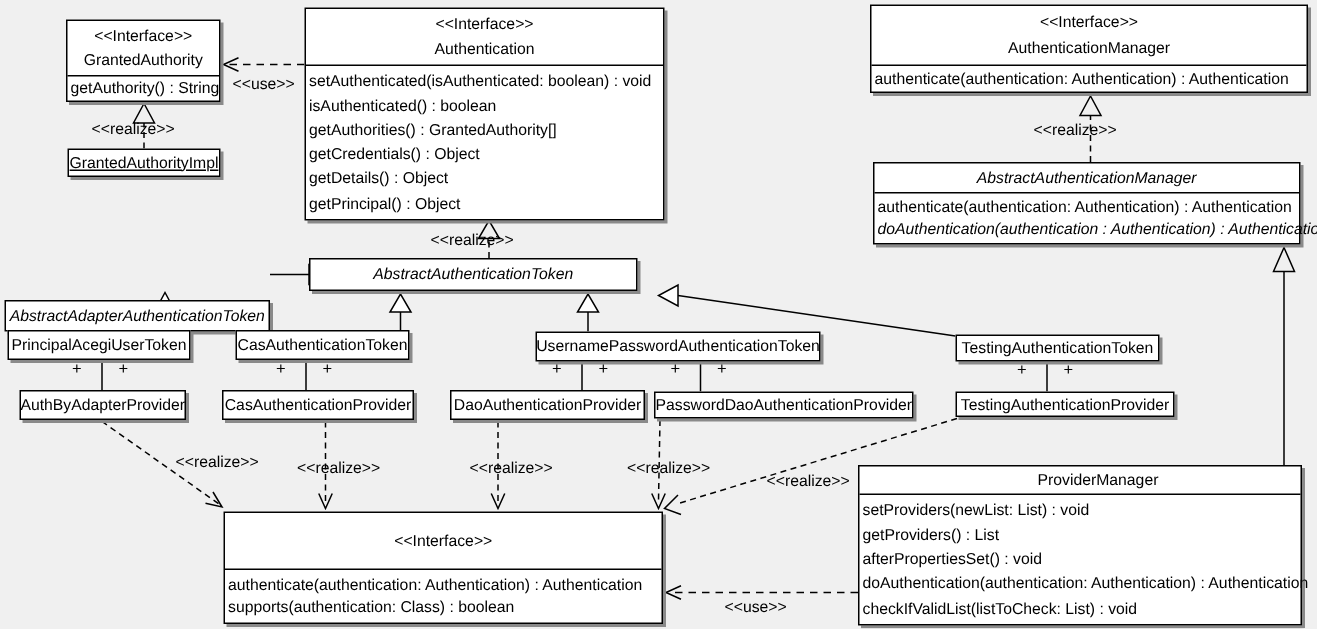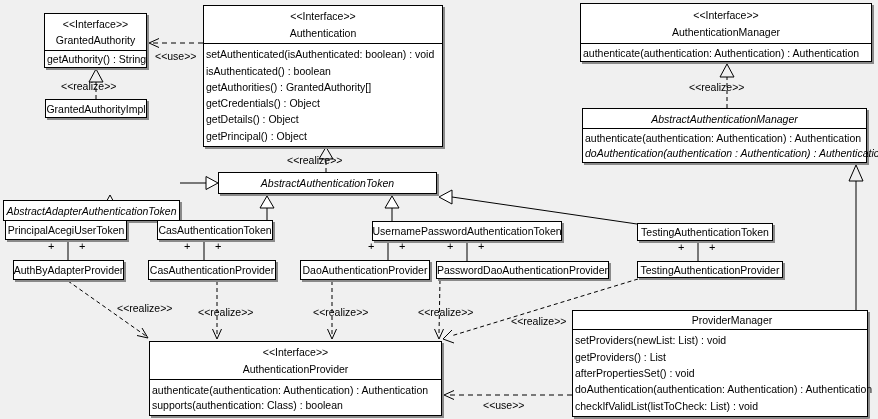--- a/index.html
+++ b/index.html
@@ -122,21 +122,21 @@
   <div class="uml-box" style="left:44px;top:13px;width:103px;height:55px;">
     <div class="titlebox" style="height:36px;">
       <div class="stereo">&lt;&lt;Interface&gt;&gt;</div>
       <div class="namerow">GrantedAuthority</div>
     </div>
     <div class="methods">
       <div class="mrow">getAuthority() : String</div>
     </div>
   </div>
 
-  <div class="uml-box nameonly" style="left:45px;top:99px;width:102px;height:19px;">
+  <div class="uml-box nameonly" style="left:45px;top:99px;width:102px;height:19px;text-decoration:underline;">
     <div class="namerow">GrantedAuthorityImpl</div>
   </div>
 
   <div class="uml-box" style="left:203px;top:5px;width:240px;height:142px;">
     <div class="titlebox" style="height:37px;">
       <div class="stereo">&lt;&lt;Interface&gt;&gt;</div>
       <div class="namerow">Authentication</div>
     </div>
     <div class="methods">
       <div class="mrow">setAuthenticated(isAuthenticated: boolean) : void</div>
@@ -165,33 +165,33 @@
     <div class="methods">
       <div class="mrow">authenticate(authentication: Authentication) : Authentication</div>
       <div class="mrow it">doAuthentication(authentication : Authentication) : Authentication</div>
     </div>
   </div>
 
   <div class="uml-box nameonly it" style="left:3px;top:172px;width:177px;height:21px;margin-top:28px;">
     <div class="namerow">AbstractAdapterAuthenticationToken</div>
   </div>
 
-  <div class="uml-box nameonly it" style="left:218px;top:172px;width:219px;height:22px;">
+  <div class="uml-box nameonly it" style="left:206px;top:172px;width:219px;height:22px;">
     <div class="namerow">AbstractAuthenticationToken</div>
   </div>
 
   <div class="uml-box nameonly" style="left:5px;top:220px;width:122px;height:20px;">
     <div class="namerow">PrincipalAcegiUserToken</div>
   </div>
 
   <div class="uml-box nameonly" style="left:157px;top:220px;width:116px;height:20px;">
     <div class="namerow">CasAuthenticationToken</div>
   </div>
 
-  <div class="uml-box nameonly" style="left:357px;top:221px;width:190px;height:20px;margin-left:15px;">
+  <div class="uml-box nameonly" style="left:357px;top:221px;width:190px;height:20px;">
     <div class="namerow">UsernamePasswordAuthenticationToken</div>
   </div>
 
   <div class="uml-box nameonly" style="left:637px;top:223px;width:136px;height:18px;text-align:center;">
     <div class="namerow">TestingAuthenticationToken</div>
   </div>
 
   <div class="uml-box nameonly" style="left:13px;top:260px;width:111px;height:20px;">
     <div class="namerow">AuthByAdapterProvider</div>
   </div>
@@ -208,21 +208,20 @@
     <div class="namerow">PasswordDaoAuthenticationProvider</div>
   </div>
 
   <div class="uml-box nameonly" style="left:637px;top:261px;width:146px;height:17px;">
     <div class="namerow">TestingAuthenticationProvider</div>
   </div>
 
   <div class="uml-box" style="left:149px;top:341px;width:293px;height:75px;">
     <div class="titlebox" style="height:37px;">
       <div class="stereo">&lt;&lt;Interface&gt;&gt;</div>
-      <div class="namerow">AuthenticationProvider</div>
     </div>
     <div class="methods">
       <div class="mrow">authenticate(authentication: Authentication) : Authentication</div>
       <div class="mrow">supports(authentication: Class) : boolean</div>
     </div>
   </div>
 
   <div class="uml-box" style="left:572px;top:310px;width:296px;height:107px;">
     <div class="titlebox" style="height:18px;padding-left:24px;">
       <div class="namerow">ProviderManager</div>

